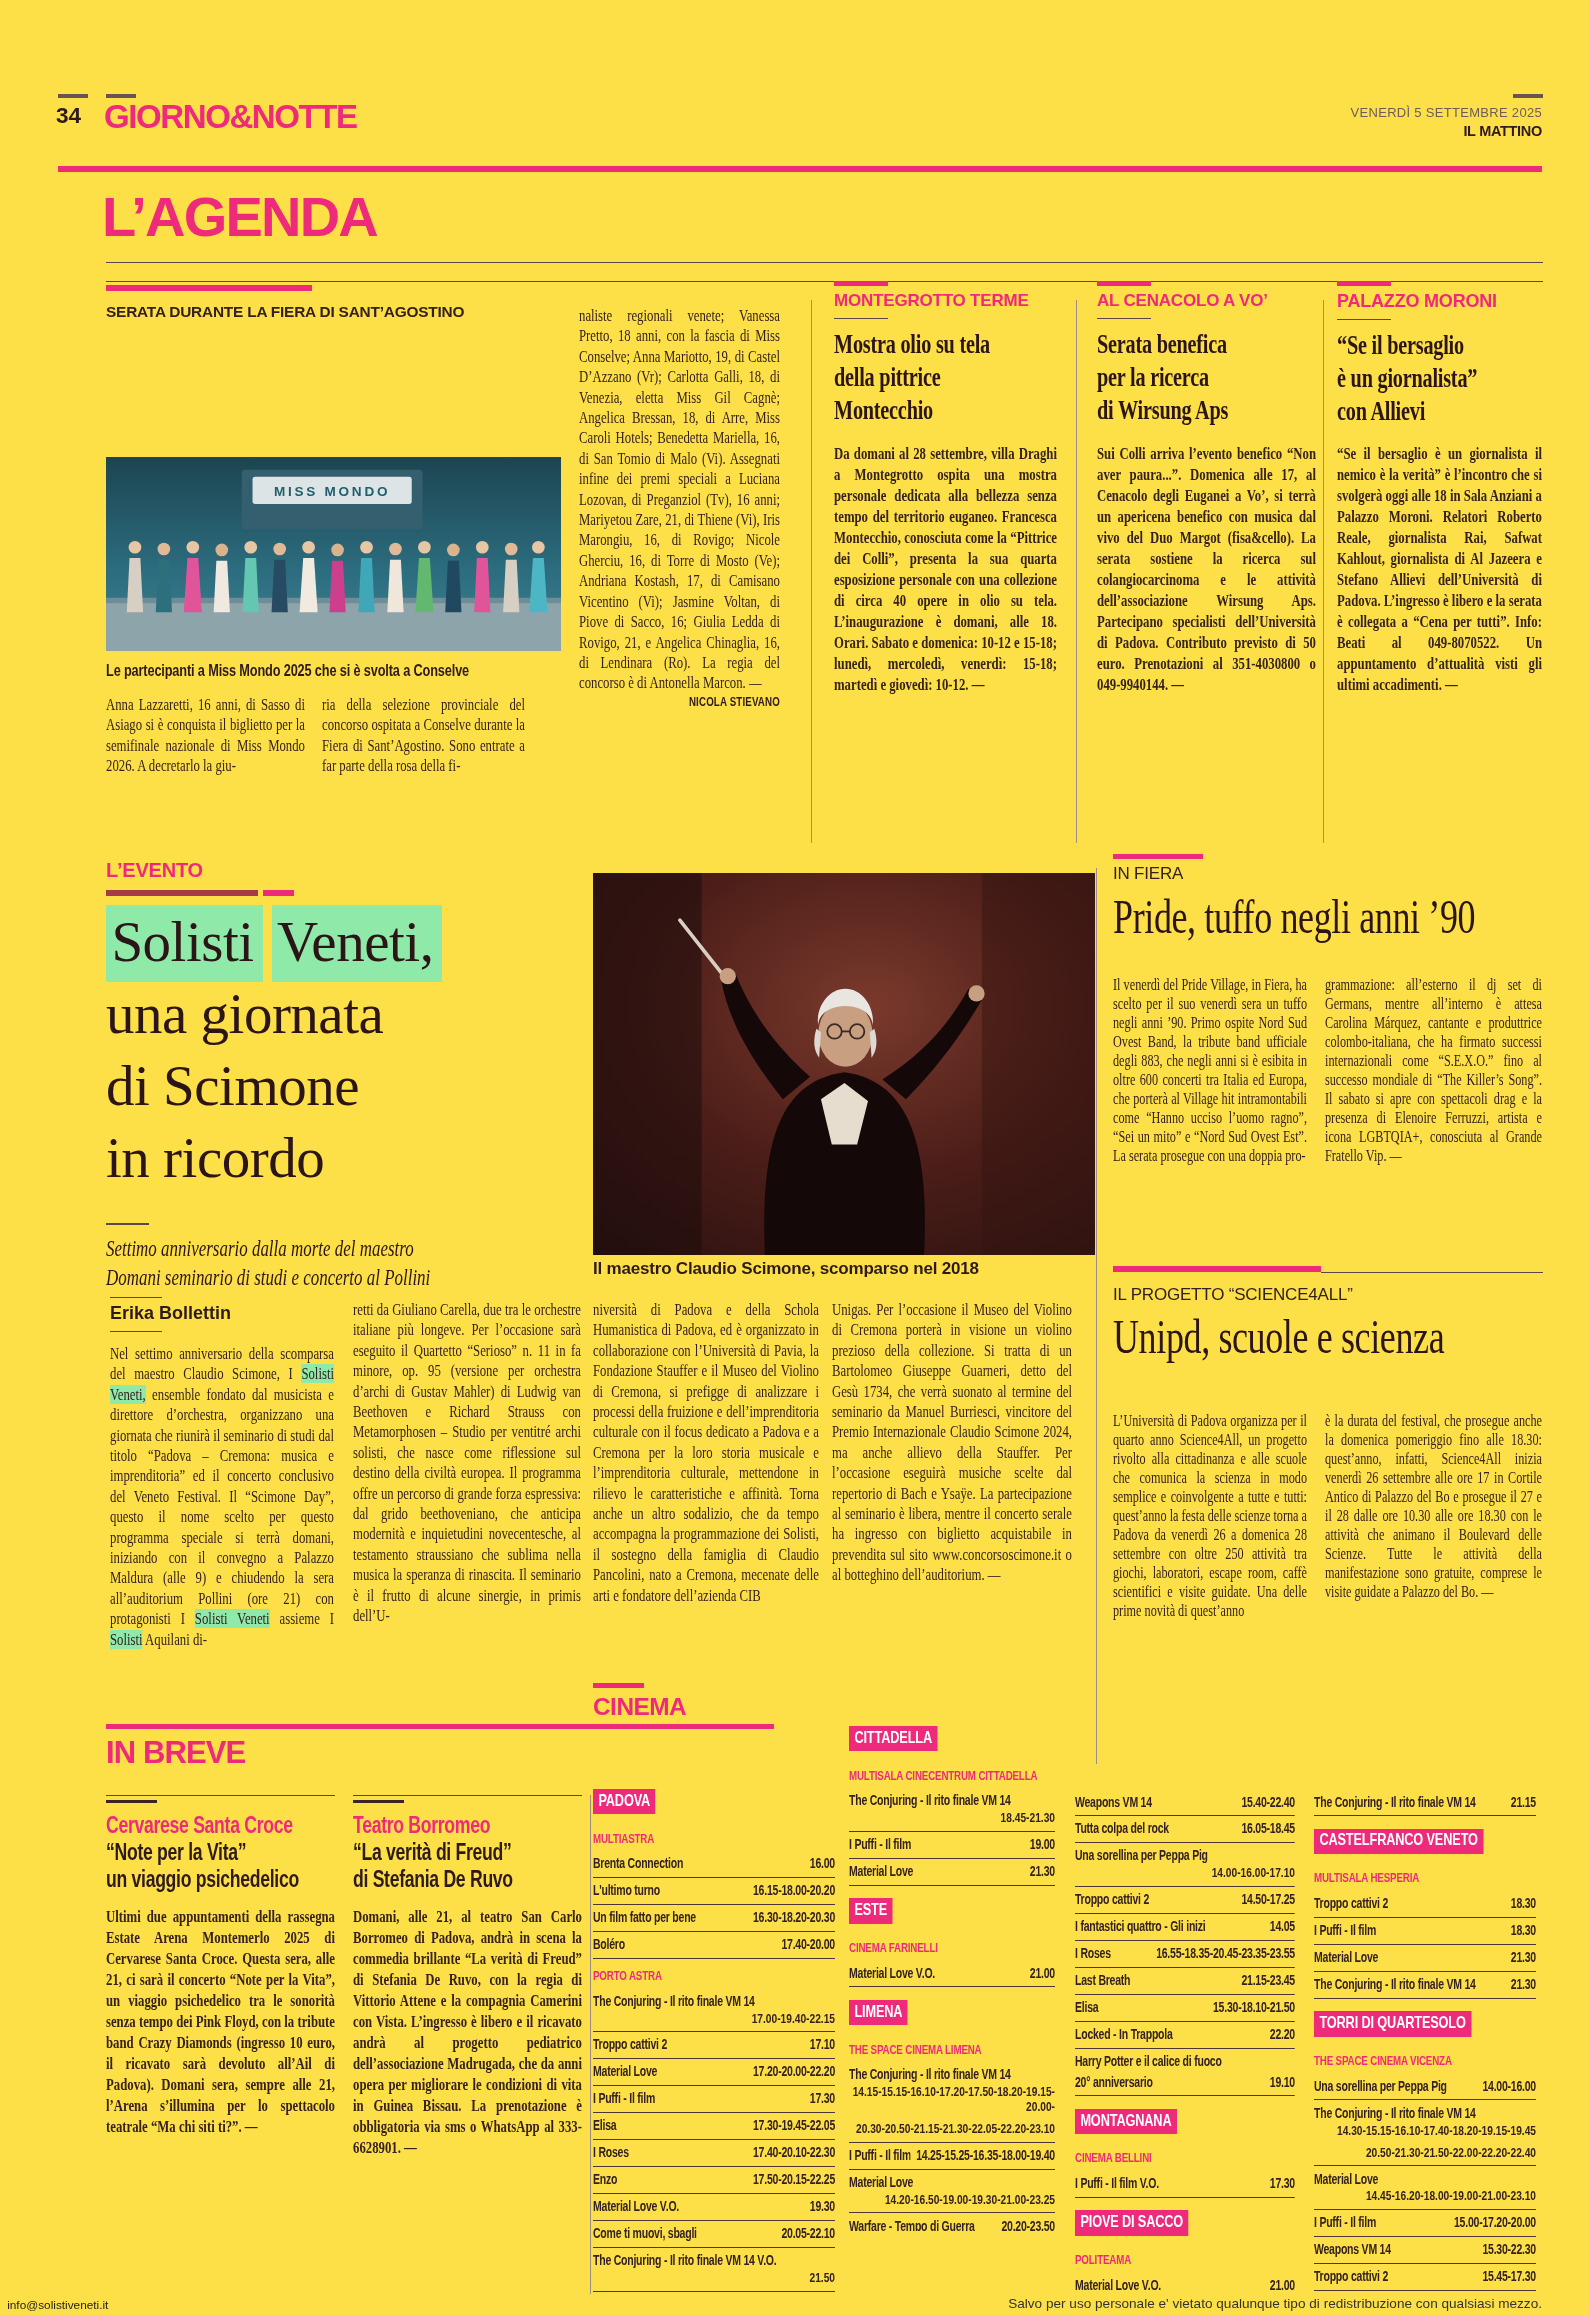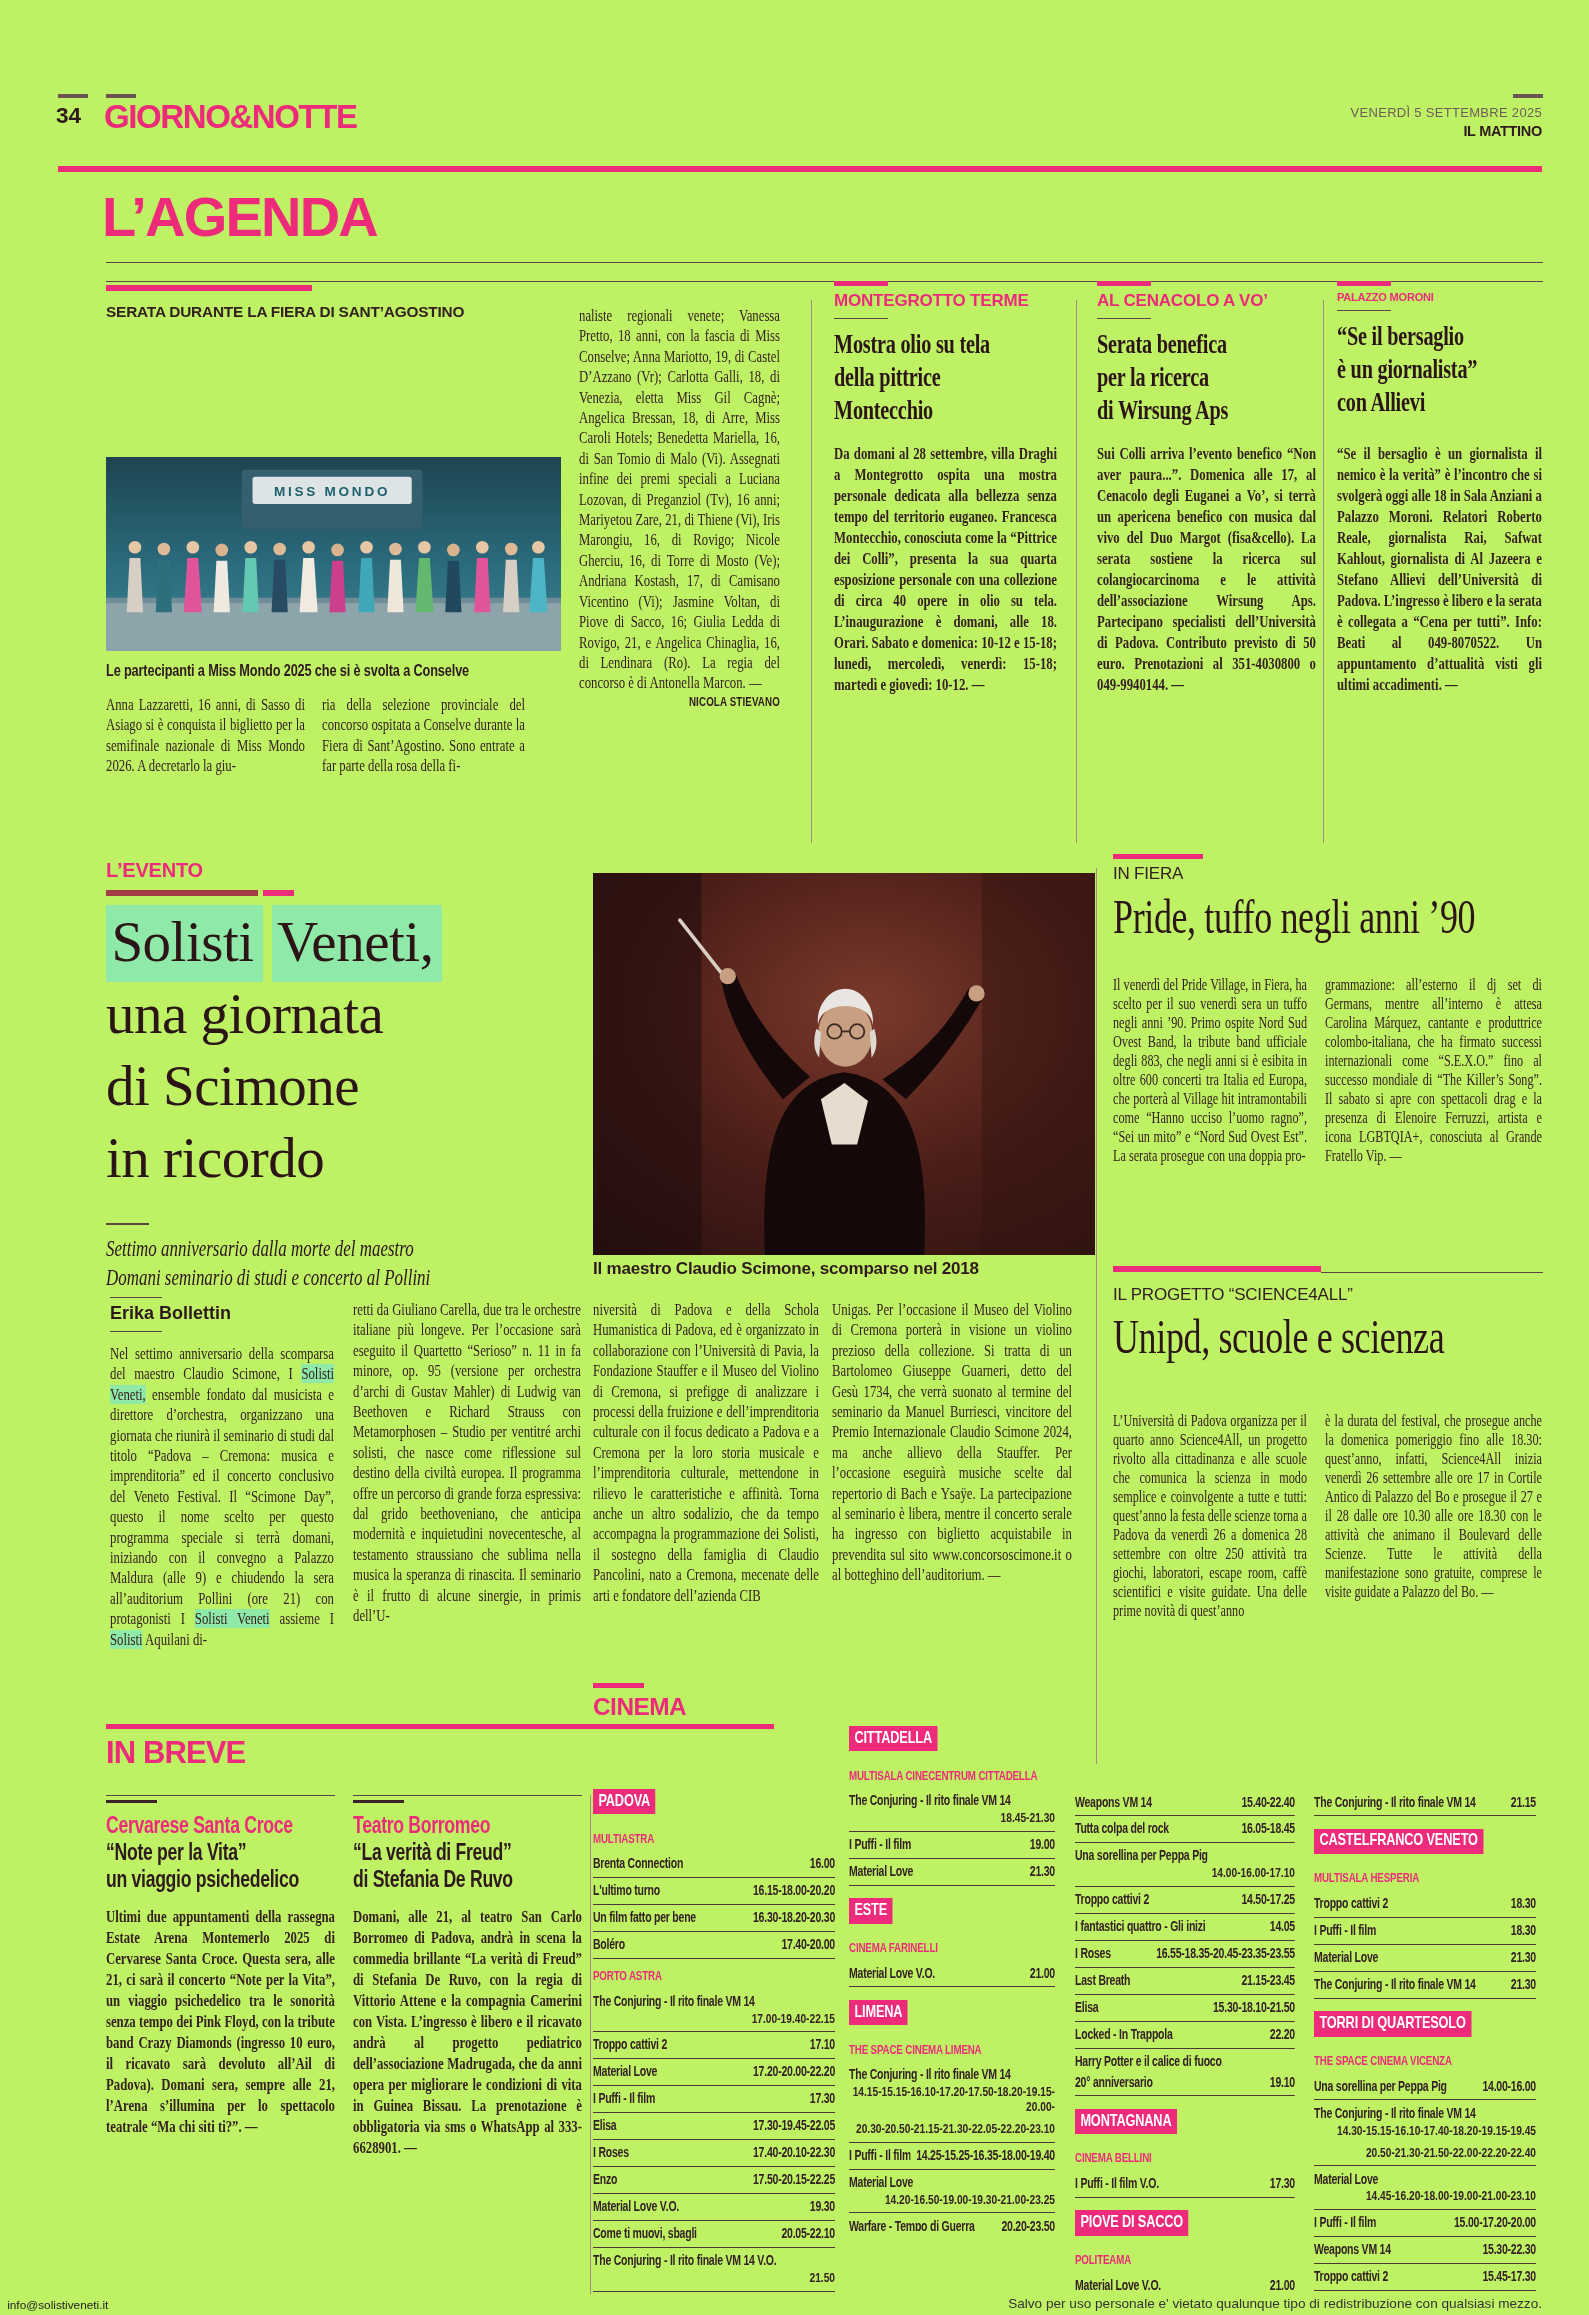--- a/index.html
+++ b/index.html
@@ -1,21 +1,21 @@
 <!DOCTYPE html>
 <html lang="it" style="font-size:14.5px"><head>
 <meta charset="utf-8">
 <style>
   :root{
     --pink:#ee2a7b; --dark:#2b1517; --body:#35211f;
     --line:#5d4445; --maroon:#a23c46; --hl:#8fe9a8; --rulebrown:#6b5353;
   }
   *{margin:0;padding:0;box-sizing:border-box;}
   html,body{background:#e9e9e9;}
-  .page{position:relative;width:1589px;height:2316px;background:#bef264;overflow:hidden;
+  .page{position:relative;width:1589px;height:2316px;background:#fde047;overflow:hidden;
         font-family:"Liberation Serif",serif;color:var(--body);}
   .abs{position:absolute;}
   .sans{font-family:"Liberation Sans",sans-serif;}
   .hline{background:var(--line);height:0.9px;}
   .vline{background:#a18c8c;width:0.9px;}
   .prule{background:var(--pink);}
   .mrule{background:var(--maroon);}
   .drule{background:#3a2426;}
   .condense{width:133.33%;transform:scaleX(0.75);transform-origin:left top;}
   .kicker{font-family:"Liberation Sans",sans-serif;font-weight:700;color:#33201f;letter-spacing:-0.2px;}
@@ -195,21 +195,21 @@
           <div>Serata benefica</div>
           <div>per la ricerca</div>
           <div>di Wirsung Aps</div>
         </div>
       </div>
     <div class="body-col-bold" style="position:absolute;top:152px;width:219px;height:360px;">
       <div class="condense">Sui Colli arriva l’evento benefico “Non aver paura...”. Domenica alle 17, al Cenacolo degli Euganei a Vo’, si terrà un apericena benefico con musica dal vivo del Duo Margot (fisa&amp;cello). La serata sostiene la ricerca sul colangiocarcinoma e le attività dell’associazione Wirsung Aps. Partecipano specialisti dell’Università di Padova. Contributo previsto di 50 euro. Prenotazioni al 351-4030800 o 049-9940144. —</div>
     </div>
   </div>
   <div class="abs" style="left:1337px;top:291px;width:205px;height:516px;">
-    <div class="label-pink" style="font-size:11px;">PALAZZO MORONI</div>
+    <div class="label-pink" style="font-size:18px;">PALAZZO MORONI</div>
     <div class="hline" style="width:54px;margin:7.2px 0 9px;"></div>
     <div class="headline-b brief-headline">
         <div class="condense">
           <div>“Se il bersaglio</div>
           <div>è un giornalista”</div>
           <div>con Allievi</div>
         </div>
       </div>
     <div class="body-col-bold" style="position:absolute;top:152px;width:205px;height:360px;">
       <div class="condense">“Se il bersaglio è un giornalista il nemico è la verità” è l’incontro che si svolgerà oggi alle 18 in Sala Anziani a Palazzo Moroni. Relatori Roberto Reale, giornalista Rai, Safwat Kahlout, giornalista di Al Jazeera e Stefano Allievi dell’Università di Padova. L’ingresso è libero e la serata è collegata a “Cena per tutti”. Info: Beati al 049-8070522. Un appuntamento d’attualità visti gli ultimi accadimenti. —</div>

